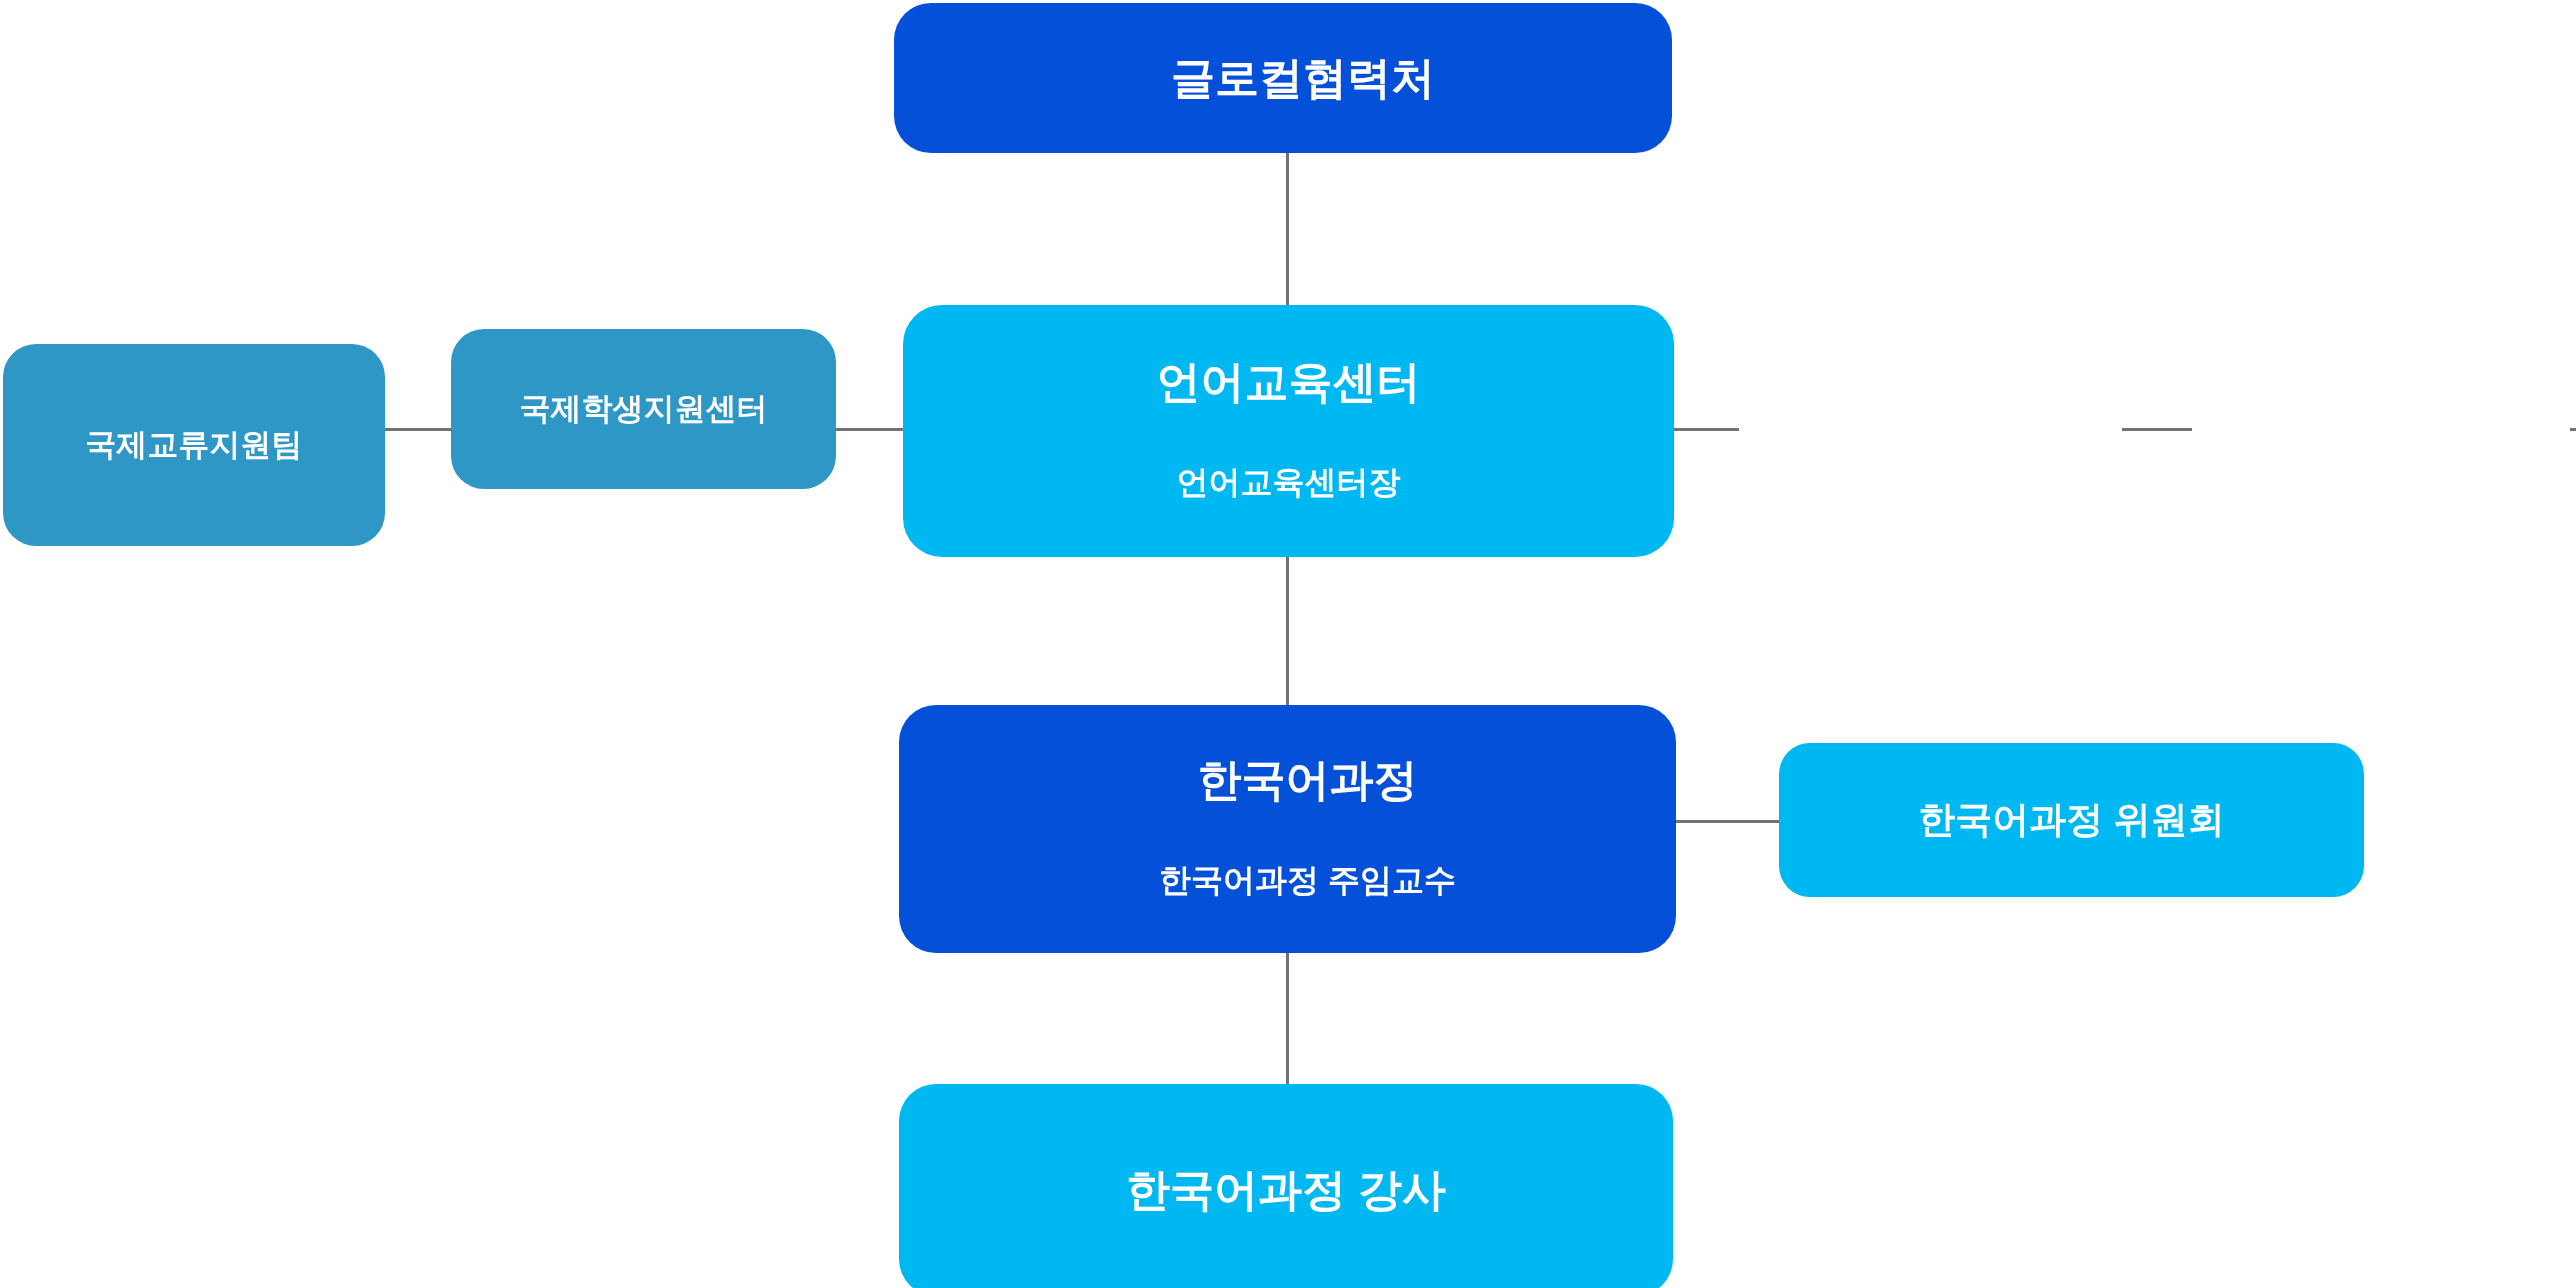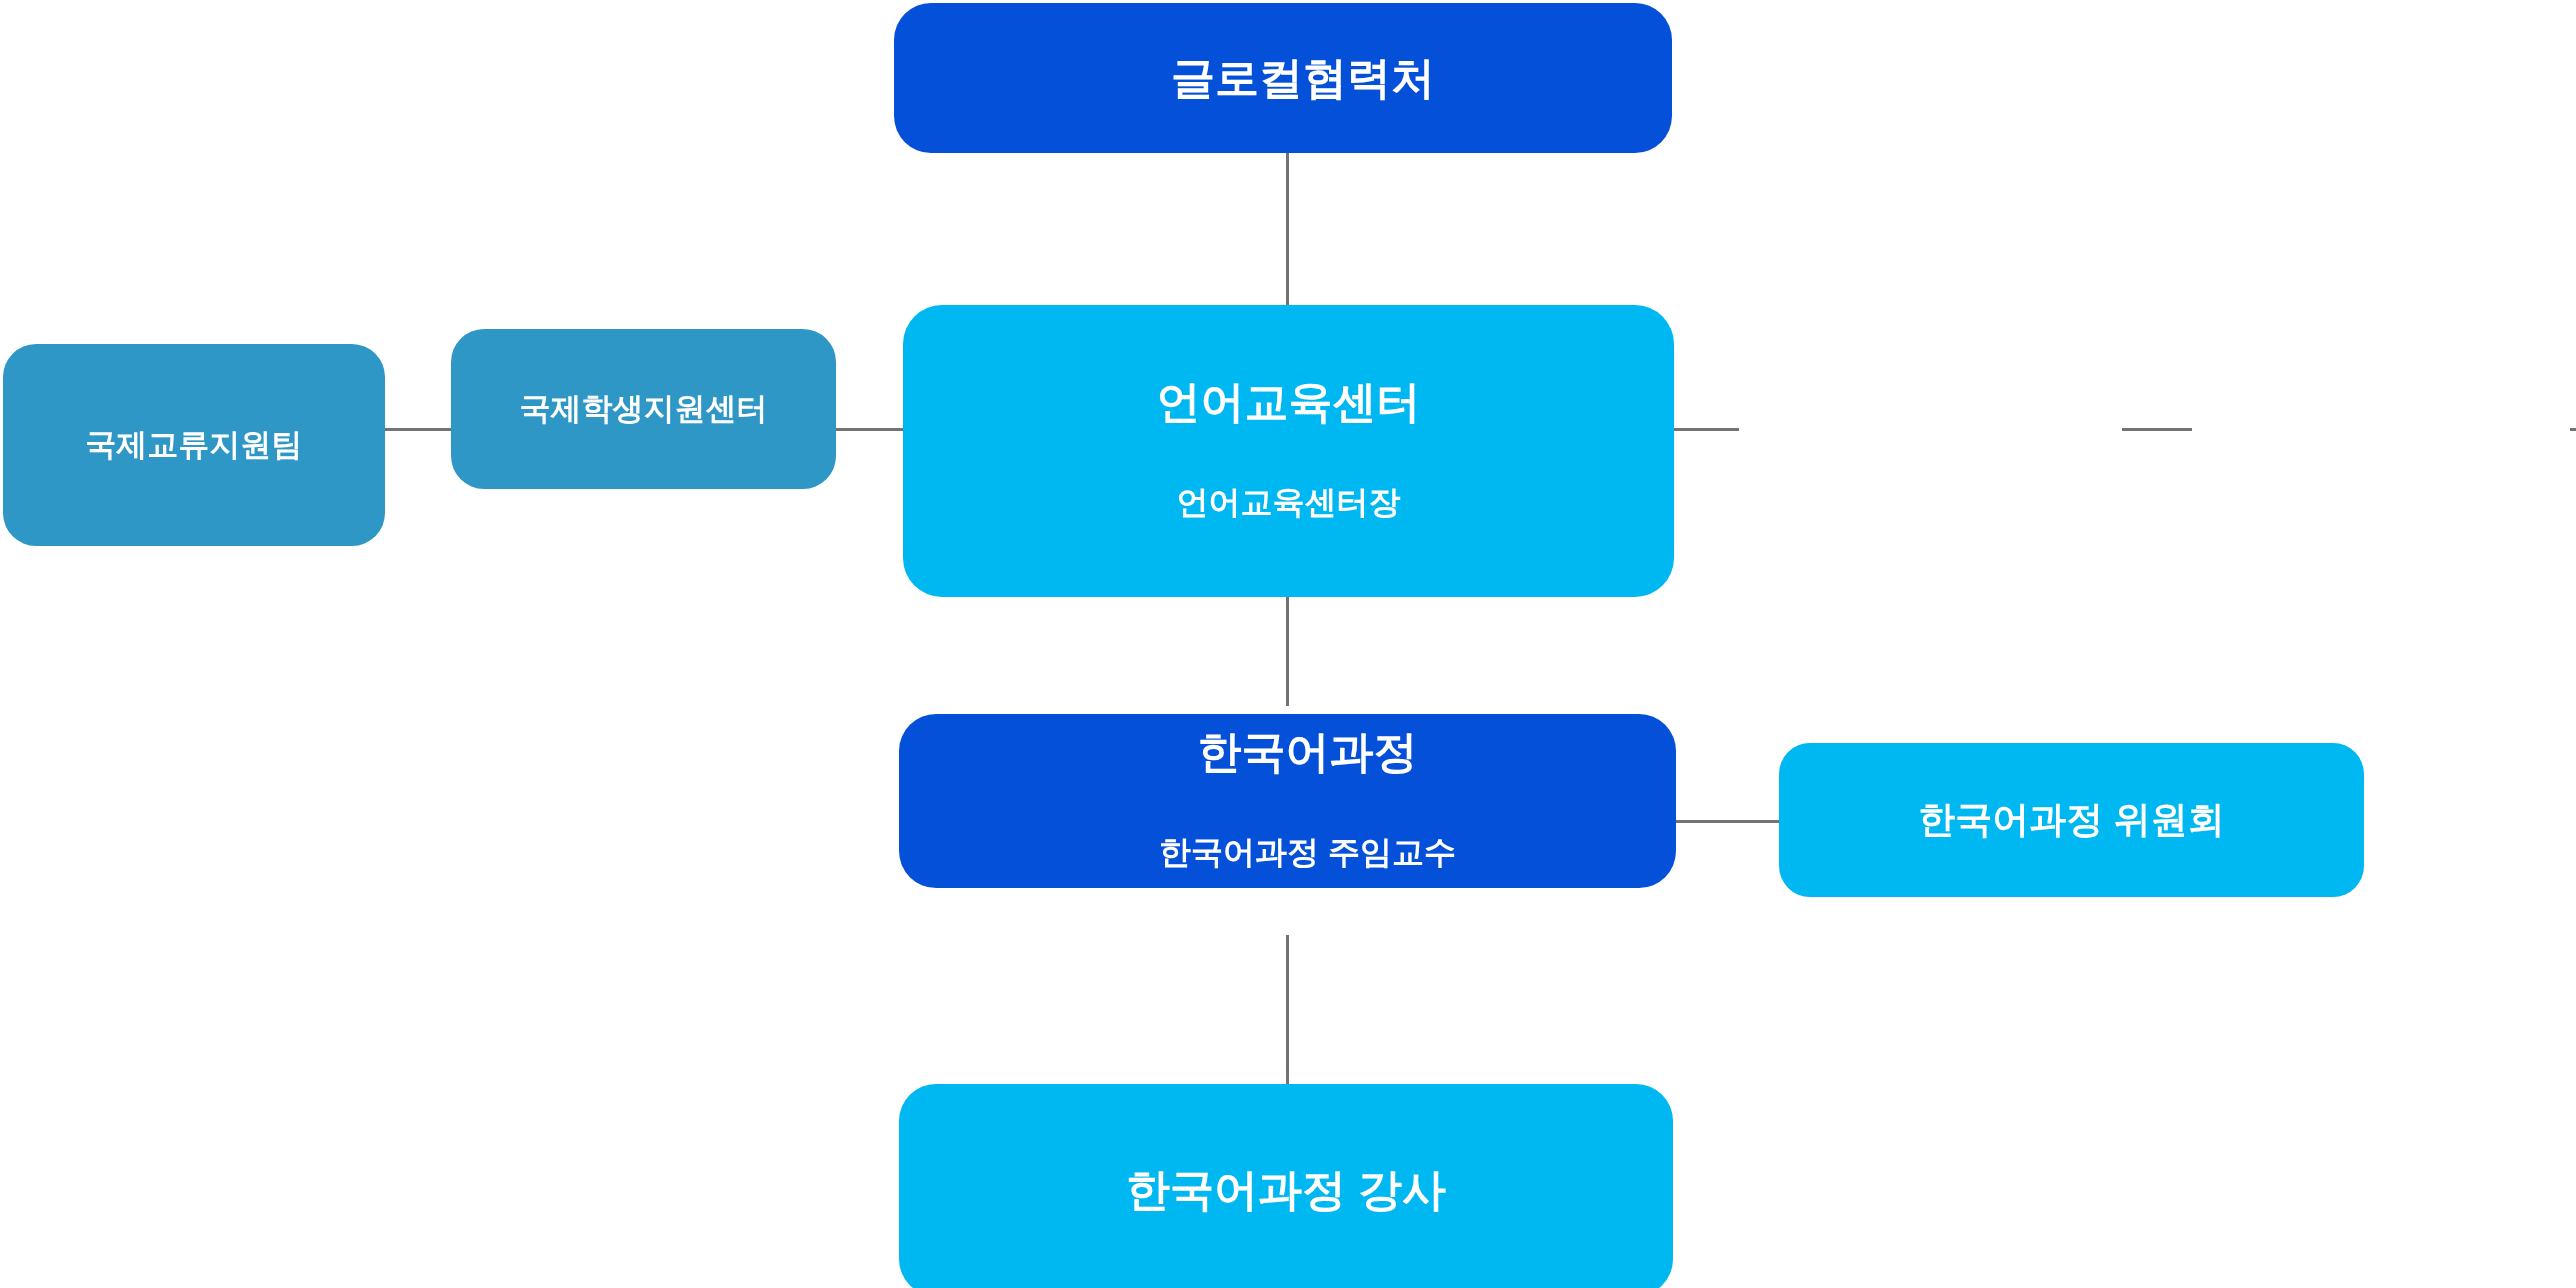--- a/index.html
+++ b/index.html
@@ -31,22 +31,22 @@
   .cyan       { background: #00b8f1; }
   .steel-blue { background: #2e97c6; }
 
   .node .title-lg  { font-size: 44px; font-weight: bold; line-height: 1.15; }
   .node .title-md  { font-size: 37px; font-weight: bold; line-height: 1.15; }
   .node .title-sm  { font-size: 31px; font-weight: bold; line-height: 1.15; }
   .node .subtitle  { font-size: 32px; font-weight: bold; margin-top: 53px; }
 
   
   .n-top        { left: 894px;  top: 2.8px;    width: 778px; height: 150px; border-radius: 37px; }
-  .n-center     { left: 903px;  top: 305px;  width: 771px; height: 292px; border-radius: 39px; }
-  .n-korean     { left: 899px;  top: 705px;  width: 777px; height: 174px; border-radius: 37px; margin-top: 9px; }
+  .n-center     { left: 903px;  top: 305px;  width: 771px; height: 252px; border-radius: 39px; }
+  .n-korean     { left: 899px;  top: 705px;  width: 777px; height: 248px; border-radius: 37px; }
   .n-bottom     { left: 899px;  top: 1084px; width: 774px; height: 212px; border-radius: 37px; }
 
   
   .n-left-outer  { left: 2.8px;    top: 344px; width: 382px; height: 202px; border-radius: 33px; }
   .n-left-inner  { left: 451px;  top: 329px; width: 385px; height: 160px; border-radius: 33px; }
   .n-right-inner { left: 1739px; top: 329px; width: 385px; height: 202px; border-radius: 33px; }
   .n-right-outer { left: 2191px; top: 329px; width: 380px; height: 202px; border-radius: 33px; }
 
   
   .n-committee  { left: 1779px; top: 743px; width: 585px; height: 154px; border-radius: 31px; text-align: right; }

